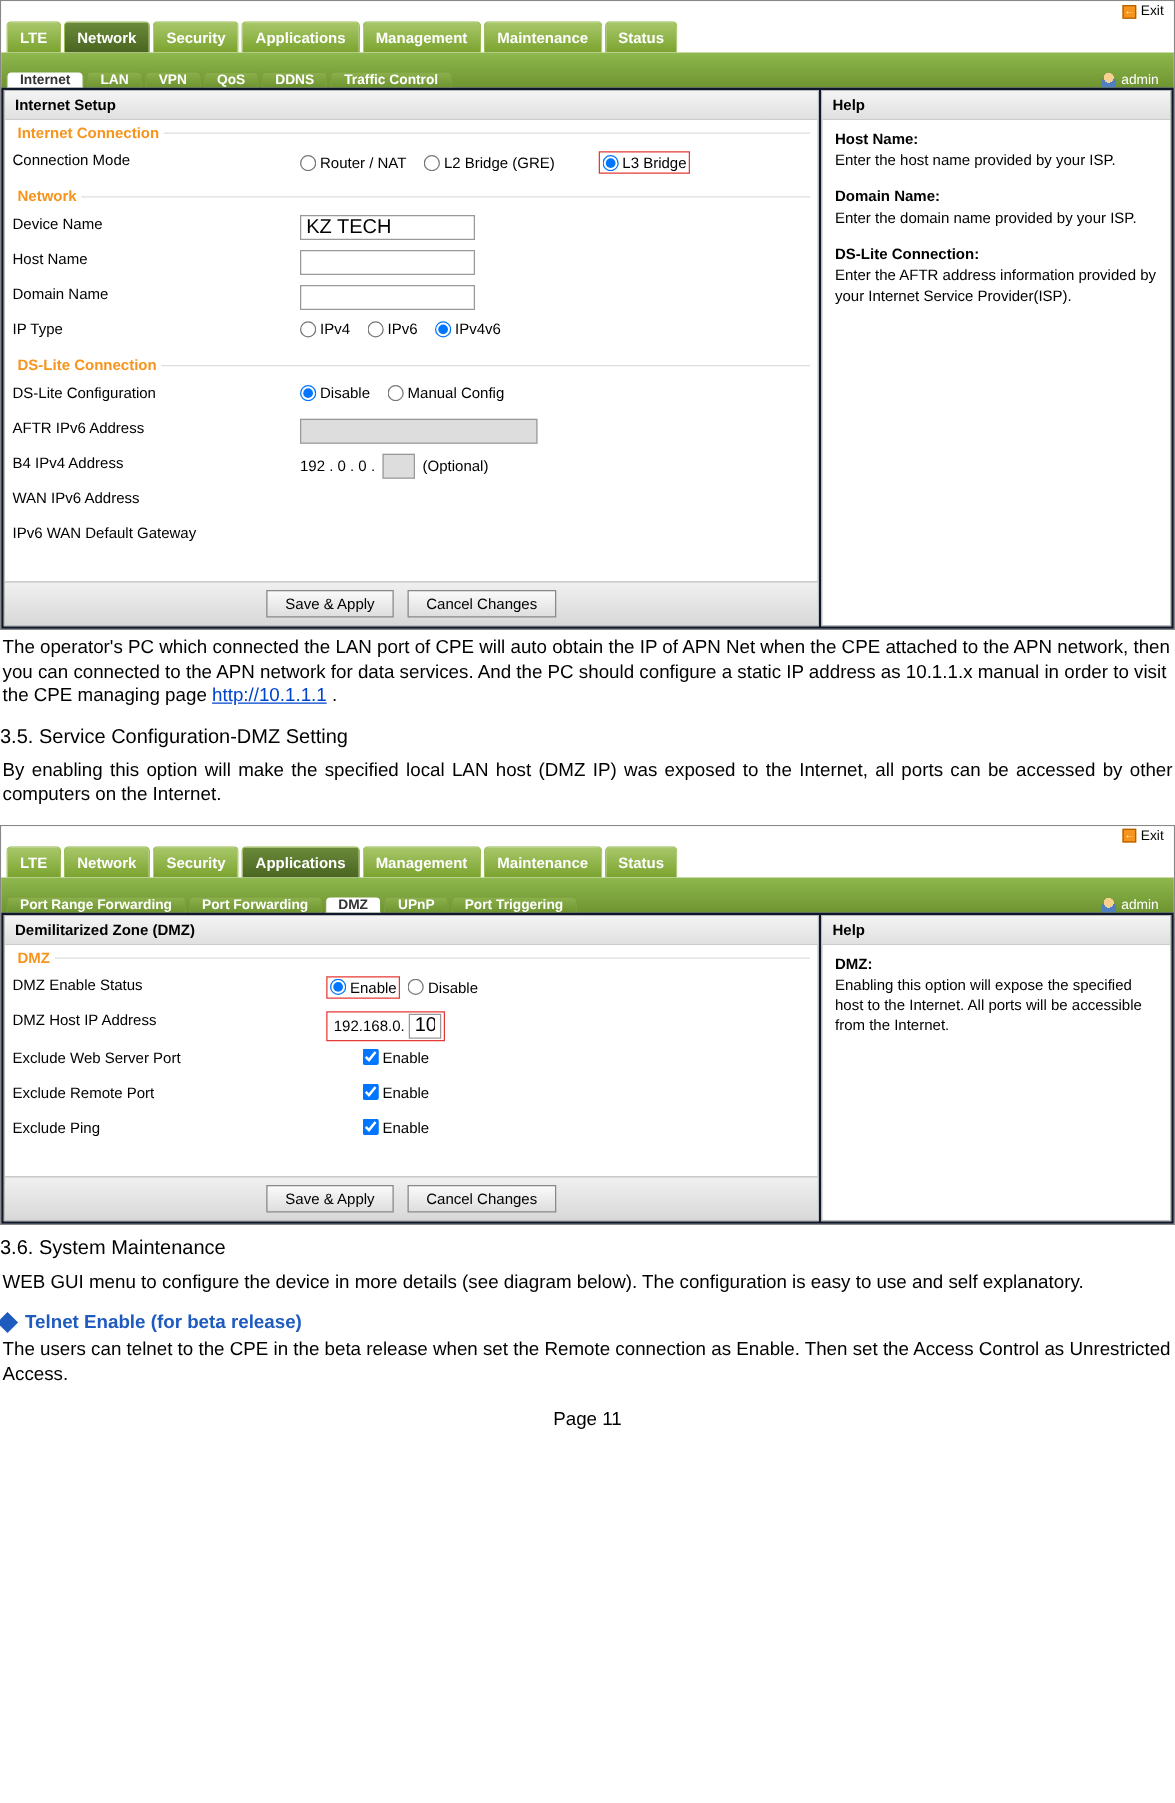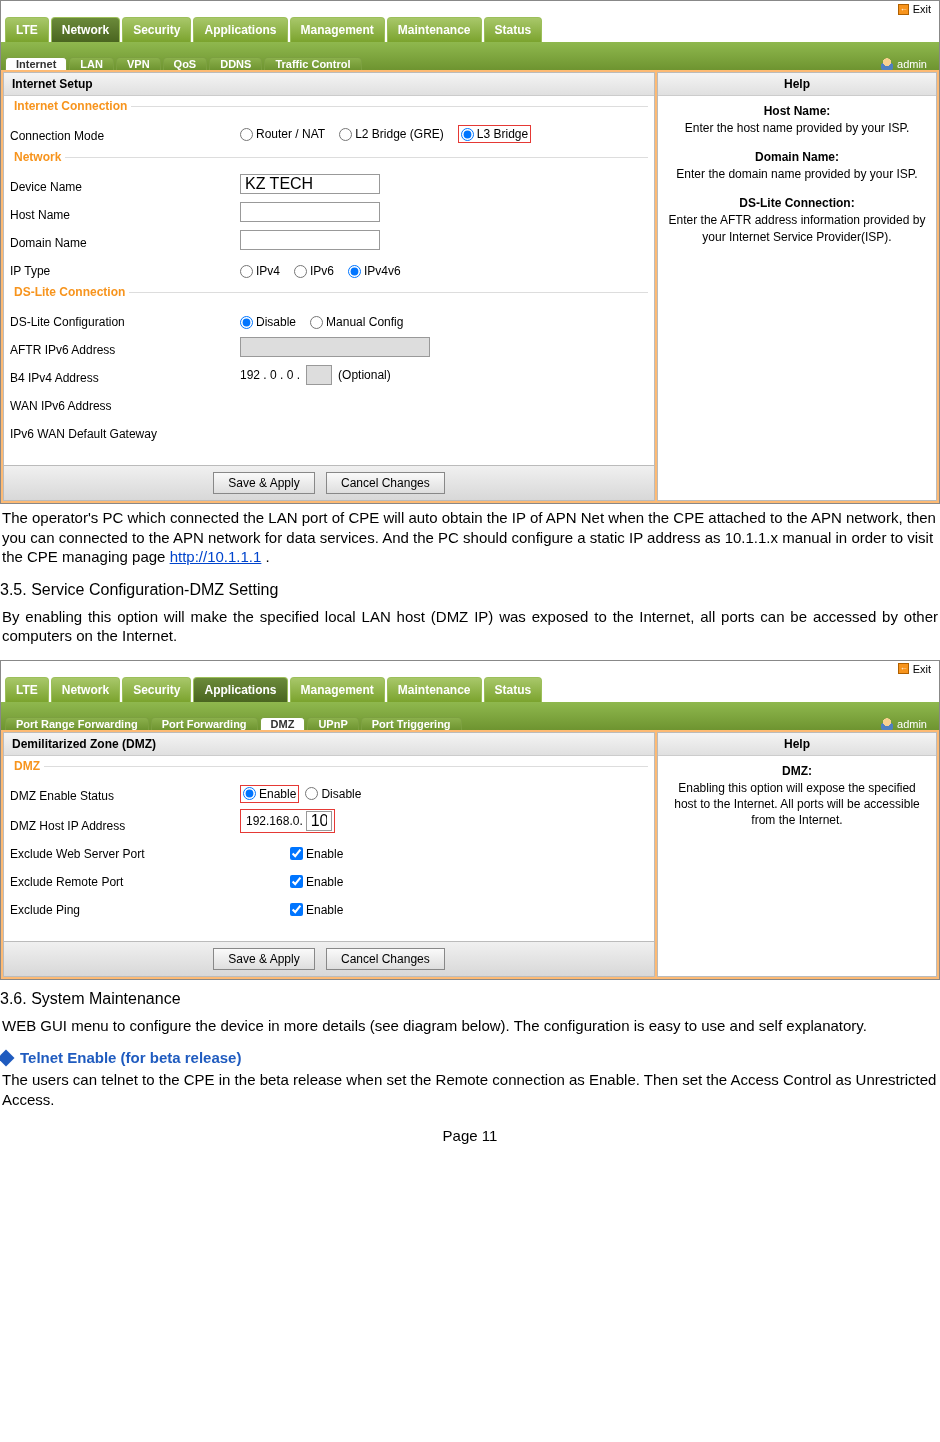--- a/index.html
+++ b/index.html
@@ -11,39 +11,39 @@
   .icon-exit::after { content: '←'; color: #fff; font-size: 8px; position: absolute; top: -1px; left: 1px; }
   .main-tabs { display: flex; background: #fff; padding: 0 4px; }
   .main-tab { padding: 5px 10px; font-size: 12px; font-weight: bold; cursor: pointer; border-radius: 4px 4px 0 0; margin-right: 2px; background: linear-gradient(#a8c76a, #7ba32e); color: #fff; border-top: 1px solid #9cbf5a; border-left: 1px solid #9cbf5a; border-right: 1px solid #9cbf5a; }
   .main-tab.active { background: linear-gradient(#6b8a3a, #4a6520); }
   .green-strip { background: linear-gradient(#8fb84e, #6e9430); height: 28px; display: flex; align-items: flex-end; padding: 0 4px; justify-content: space-between; }
   .sub-tabs { display: flex; }
   .sub-tab { padding: 0 10px; font-size: 11px; font-weight: bold; color: #fff; cursor: pointer; background: linear-gradient(#8bb04c, #6e9430); border-radius: 4px 4px 0 0; margin-right: 2px; border: 1px solid #7ca040; border-bottom: none; }
   .sub-tab.active { background: #fff; color: #333; }
   .user-row { display: flex; align-items: center; gap: 4px; font-size: 11px; color: #fff; padding-right: 8px; }
   .icon-user { width: 12px; height: 12px; display: inline-block; background: radial-gradient(circle at 50% 35%, #f8d090 40%, transparent 41%), radial-gradient(circle at 50% 100%, #5080c0 60%, transparent 61%); border-radius: 2px; }
-  .content-row { display: flex; background: #fdba74; }
+  .content-row { display: flex; background: #0f172a; }
   .main-panel { flex: 0 0 652px; background: #fff; border: 1px solid #bbb; margin: 2px; }
   .panel-title { background: linear-gradient(#f4f4f4, #e0e0e0); padding: 4px 8px; font-weight: bold; font-size: 12px; border-bottom: 1px solid #ccc; }
   .panel-body { padding: 10px 6px; font-size: 12px; }
   .fieldset { margin-bottom: 14px; border-top: 1px solid #ddd; padding-top: 10px; position: relative; }
   .fieldset-legend { position: relative; top: -18px; background: #fff; display: inline-block; padding: 0 4px; color: #f7941d; font-weight: bold; font-size: 12px; }
   .fieldset-body { margin-top: -10px; }
-  .form-row { display: flex; align-items: flex-end; margin-bottom: 6px; min-height: 22px; }
+  .form-row { display: flex; align-items: flex-start; margin-bottom: 6px; min-height: 22px; }
   .form-label { flex: 0 0 230px; font-size: 12px; }
   .form-controls { display: flex; align-items: center; gap: 6px; font-size: 12px; }
   .text-input { border: 1px solid #999; height: 20px; padding: 1px 4px; font-size: 16px; }
   .text-input.disabled { background: #ddd; }
   .select { border: 1px solid #999; height: 20px; font-size: 12px; }
-  .highlight-box { border: 1px solid #e53935; padding: 1px 2px; display: inline-flex; align-items: center; }
+  .highlight-box { border: 1px solid #e53935; padding: 1px 2px; display: inline-flex; align-items: center; margin-left: 21px; }
   .radio-lbl, .check-lbl { display: inline-flex; align-items: center; gap: 3px; margin-right: 8px; font-size: 12px; }
   .small-input { width: 26px; text-align: center; }
   .buttons-bar { background: linear-gradient(#f0f0f0, #d8d8d8); border-top: 1px solid #bbb; padding: 6px; text-align: center; }
   .btn { display: inline-block; background: linear-gradient(#fafafa, #dedede); border: 1px solid #888; padding: 3px 14px; font-size: 12px; cursor: pointer; margin: 0 4px; }
-  .help-panel { flex: 1; background: #fff; border: 1px solid #bbb; margin: 2px 2px 2px 0; text-align: center; }
+  .help-panel { flex: 1; background: #fff; border: 1px solid #bbb; margin: 2px 2px 2px 0; }
   .help-body { padding: 8px 10px; font-size: 12px; }
   .help-item { margin-bottom: 14px; }
   .help-item b { font-size: 12px; }
   .help-item p { margin-top: 2px; line-height: 1.35; }
   .doc-text { font-size: 15px; line-height: 1.3; padding: 0 2px; margin: 4px 0 14px 0; text-align: left; }
   .doc-text.justify { text-align: justify; }
   .doc-link { color: #0044cc; text-decoration: underline; }
   .section-heading { font-size: 16px; font-weight: normal; margin: 10px 0 8px 0; }
   .bullet-heading { color: #1f5bbf; font-weight: bold; font-size: 15px; display: flex; align-items: center; gap: 8px; margin: 4px 0; }
   .diamond { width: 12px; height: 12px; background: #1f5bbf; transform: rotate(45deg); display: inline-block; }

